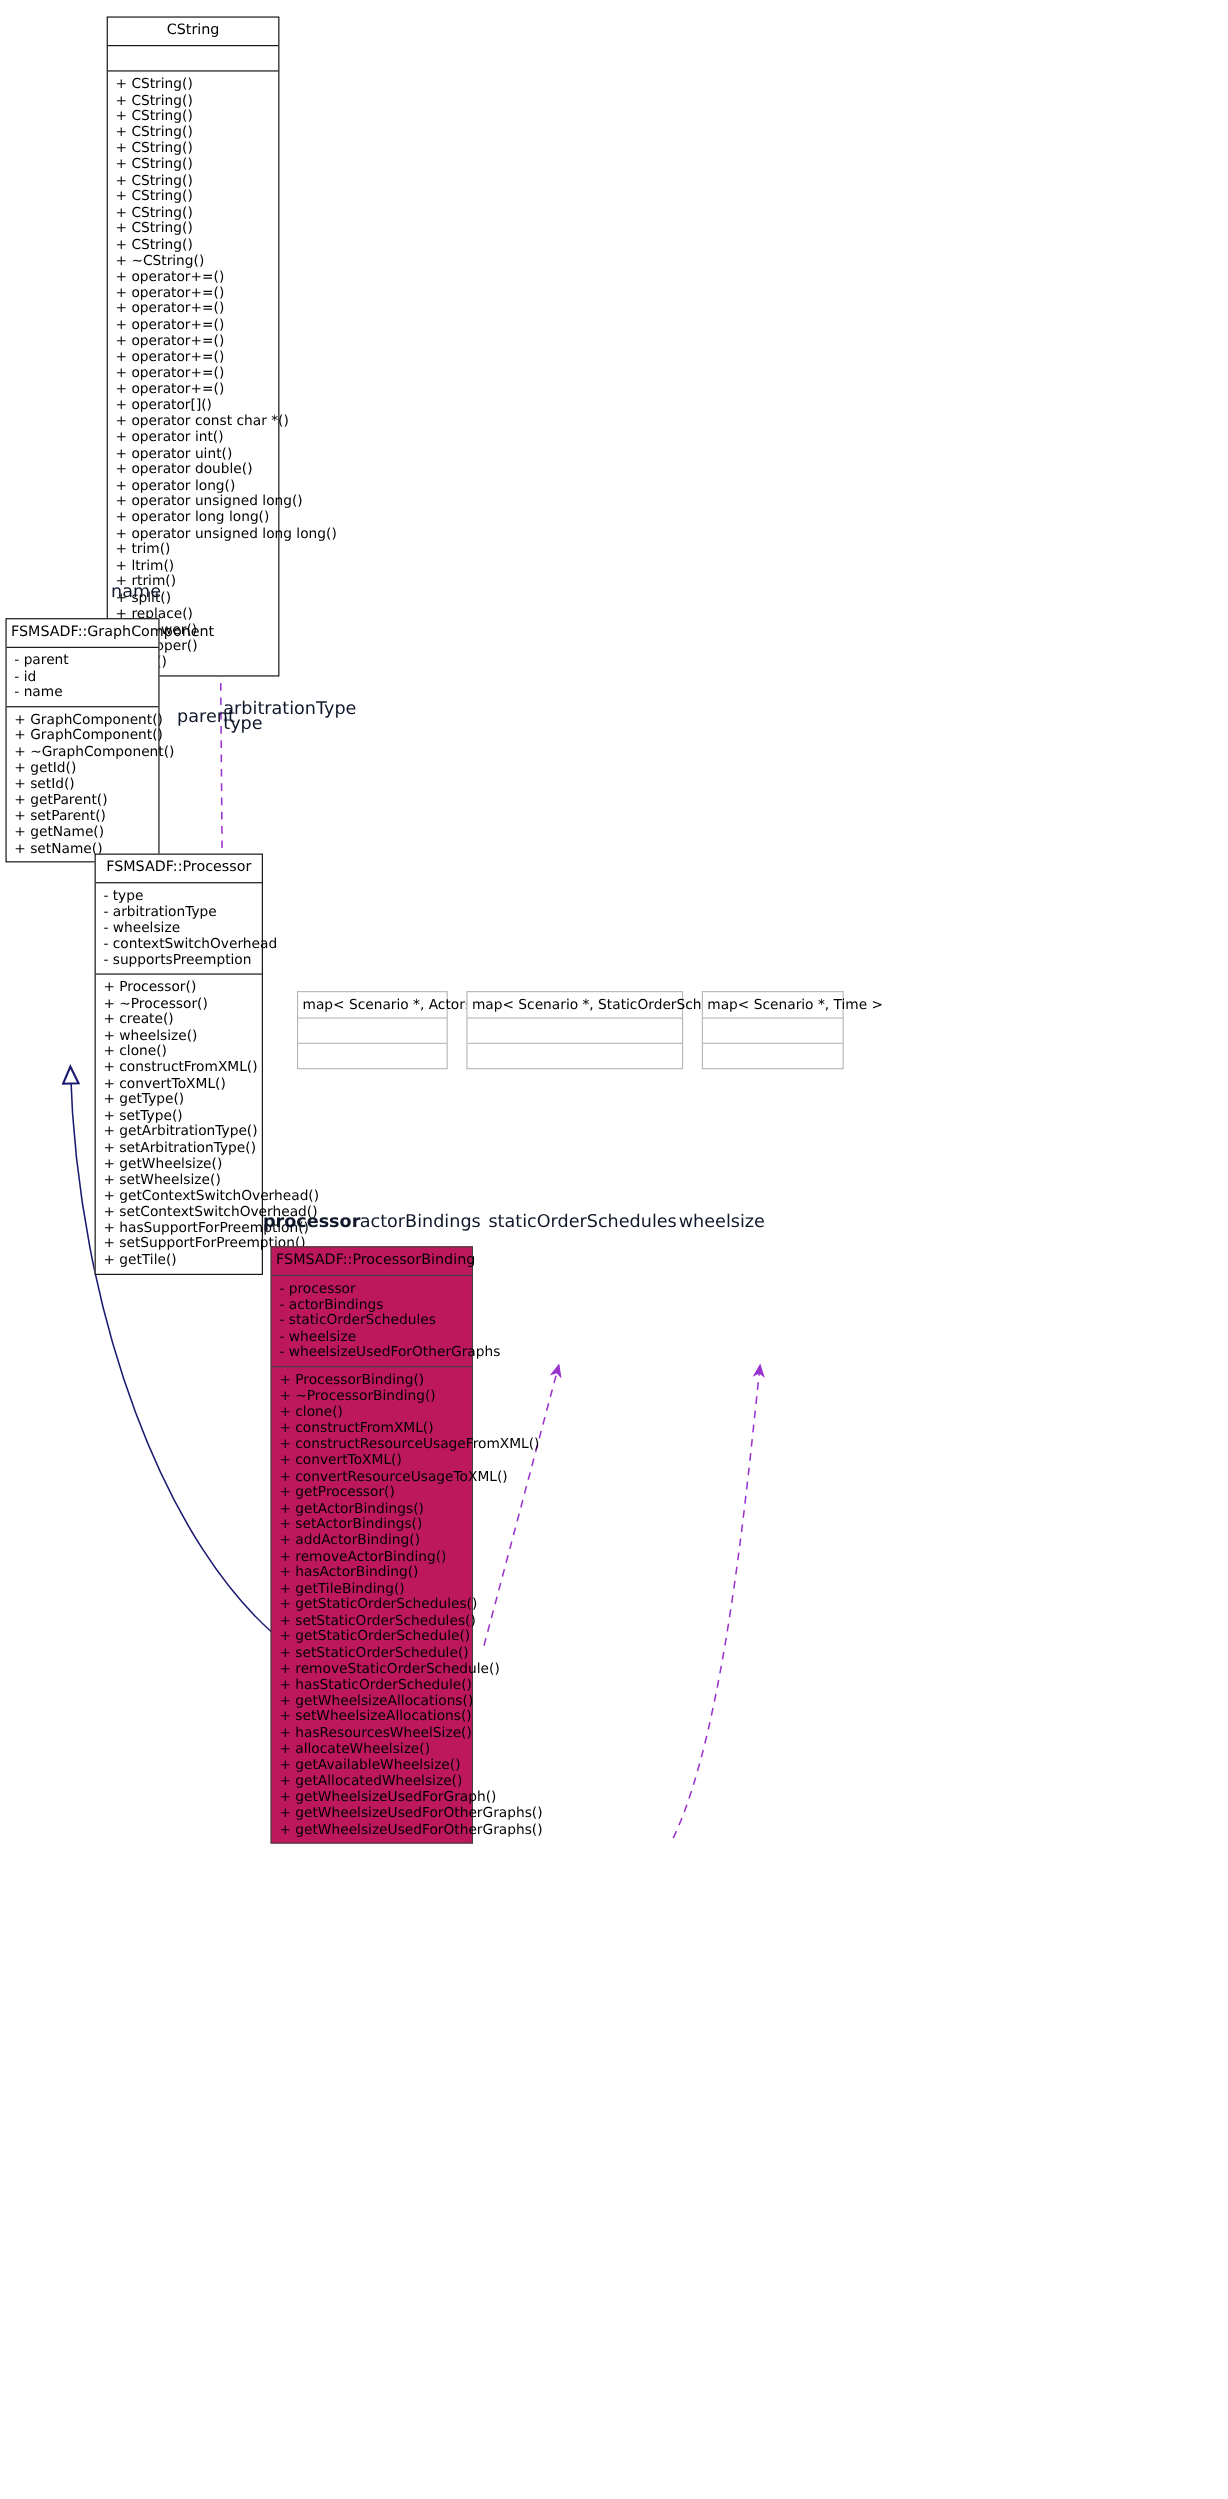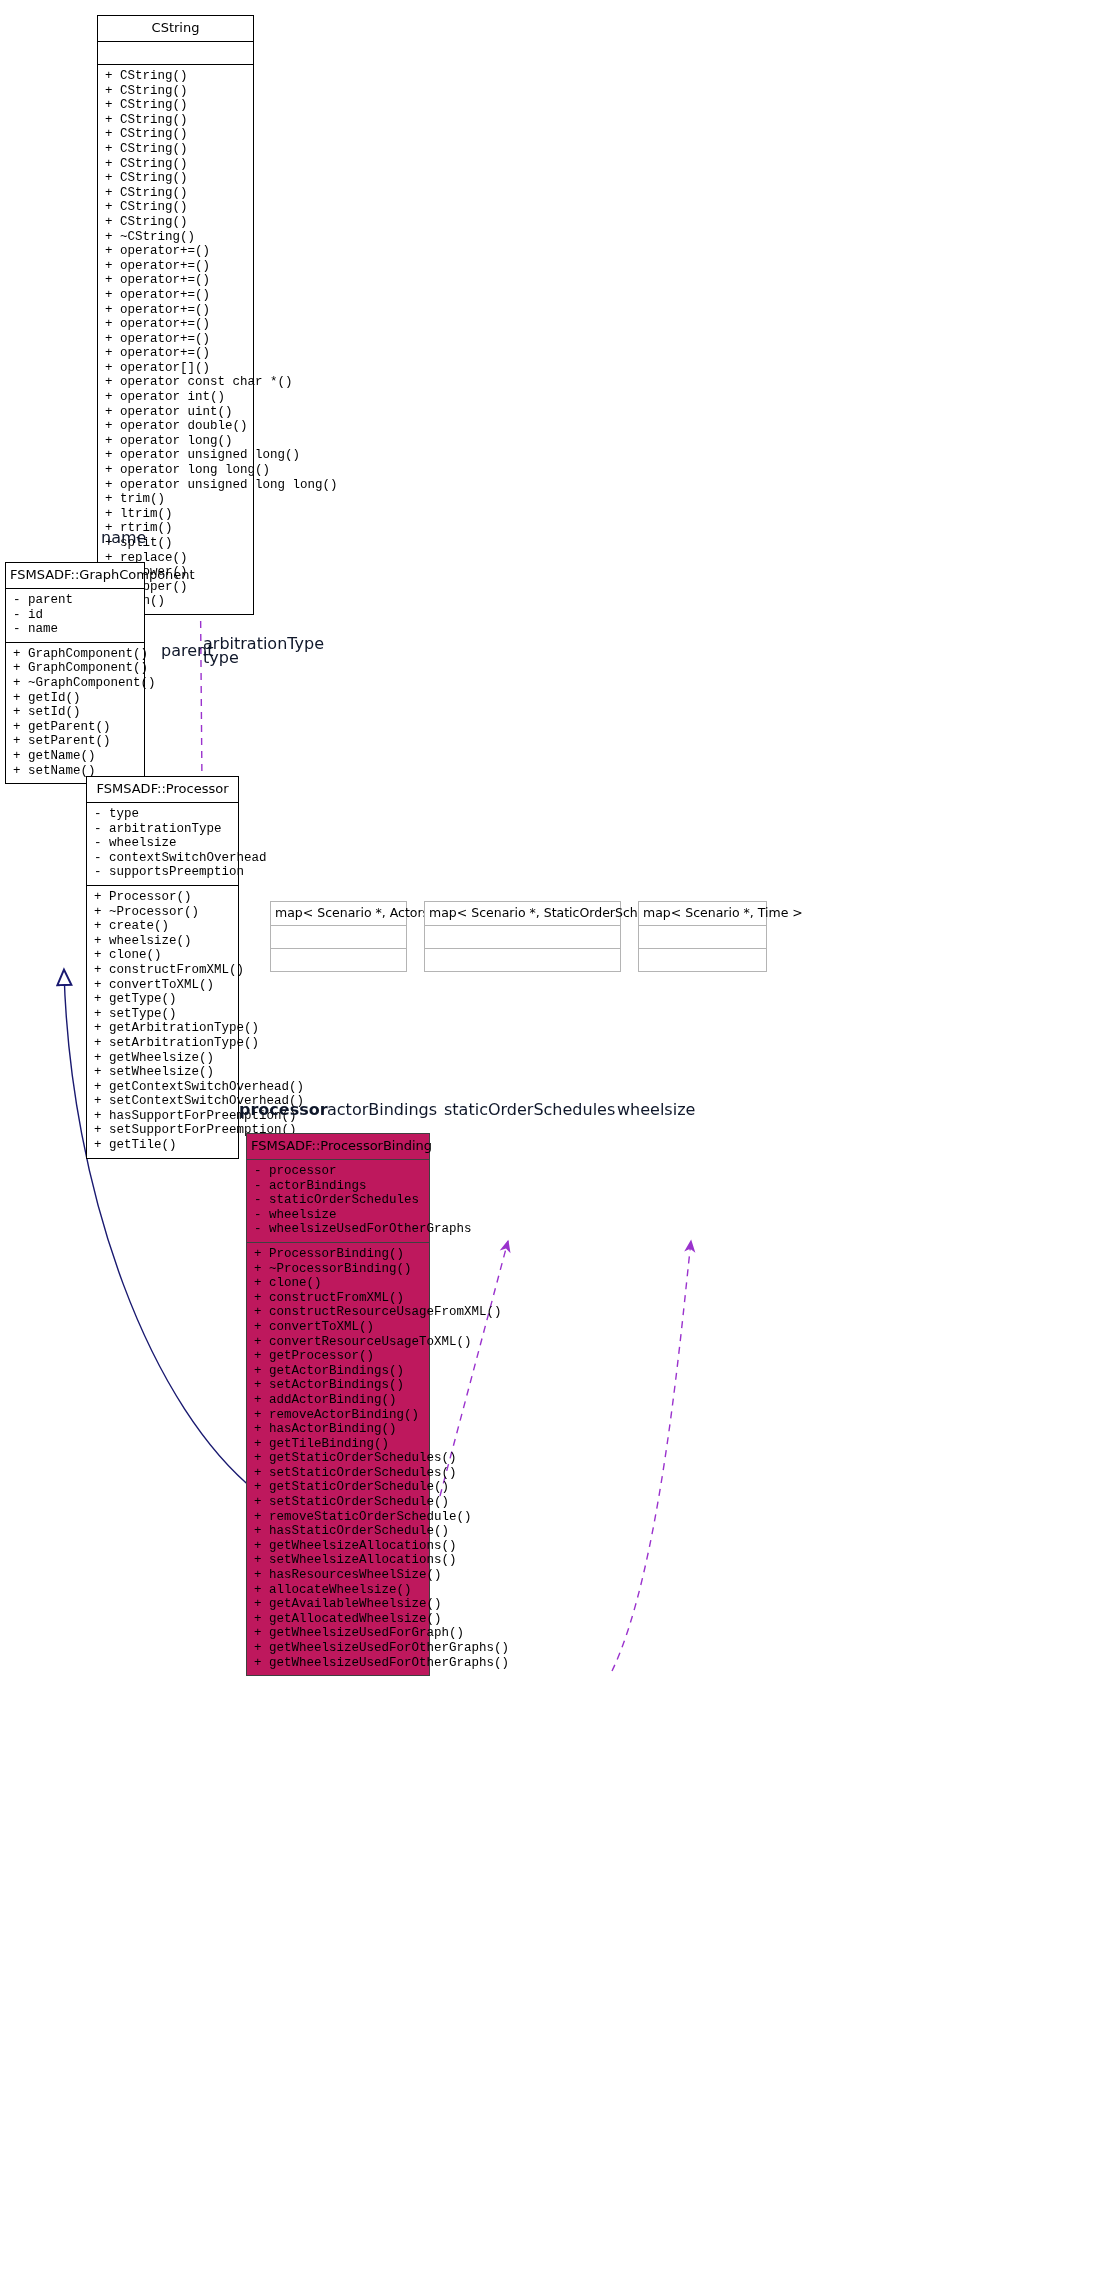--- a/index.html
+++ b/index.html
@@ -57,21 +57,20 @@
   .cls-sep {
     border-top: 1px solid #000000;
     height: 0;
     font-size: 0;
     line-height: 0;
   }
   .uml-class.shaded .cls-sep { border-top: 1px solid #404040; }
   .uml-class.templ .cls-sep { border-top: 1px solid #b4b4b4; }
   .cls-section {
     padding: 4px 5px 5px 7px;
-    font-family: Liberation Mono, monospace;
   }
   .cls-section.empty { height: 22px; padding: 0; }
   .member {
     font-size: 12.5px;
     line-height: 14.6px;
     color: #000;
     white-space: nowrap;
   }
   .edge-label {
     position: absolute;

